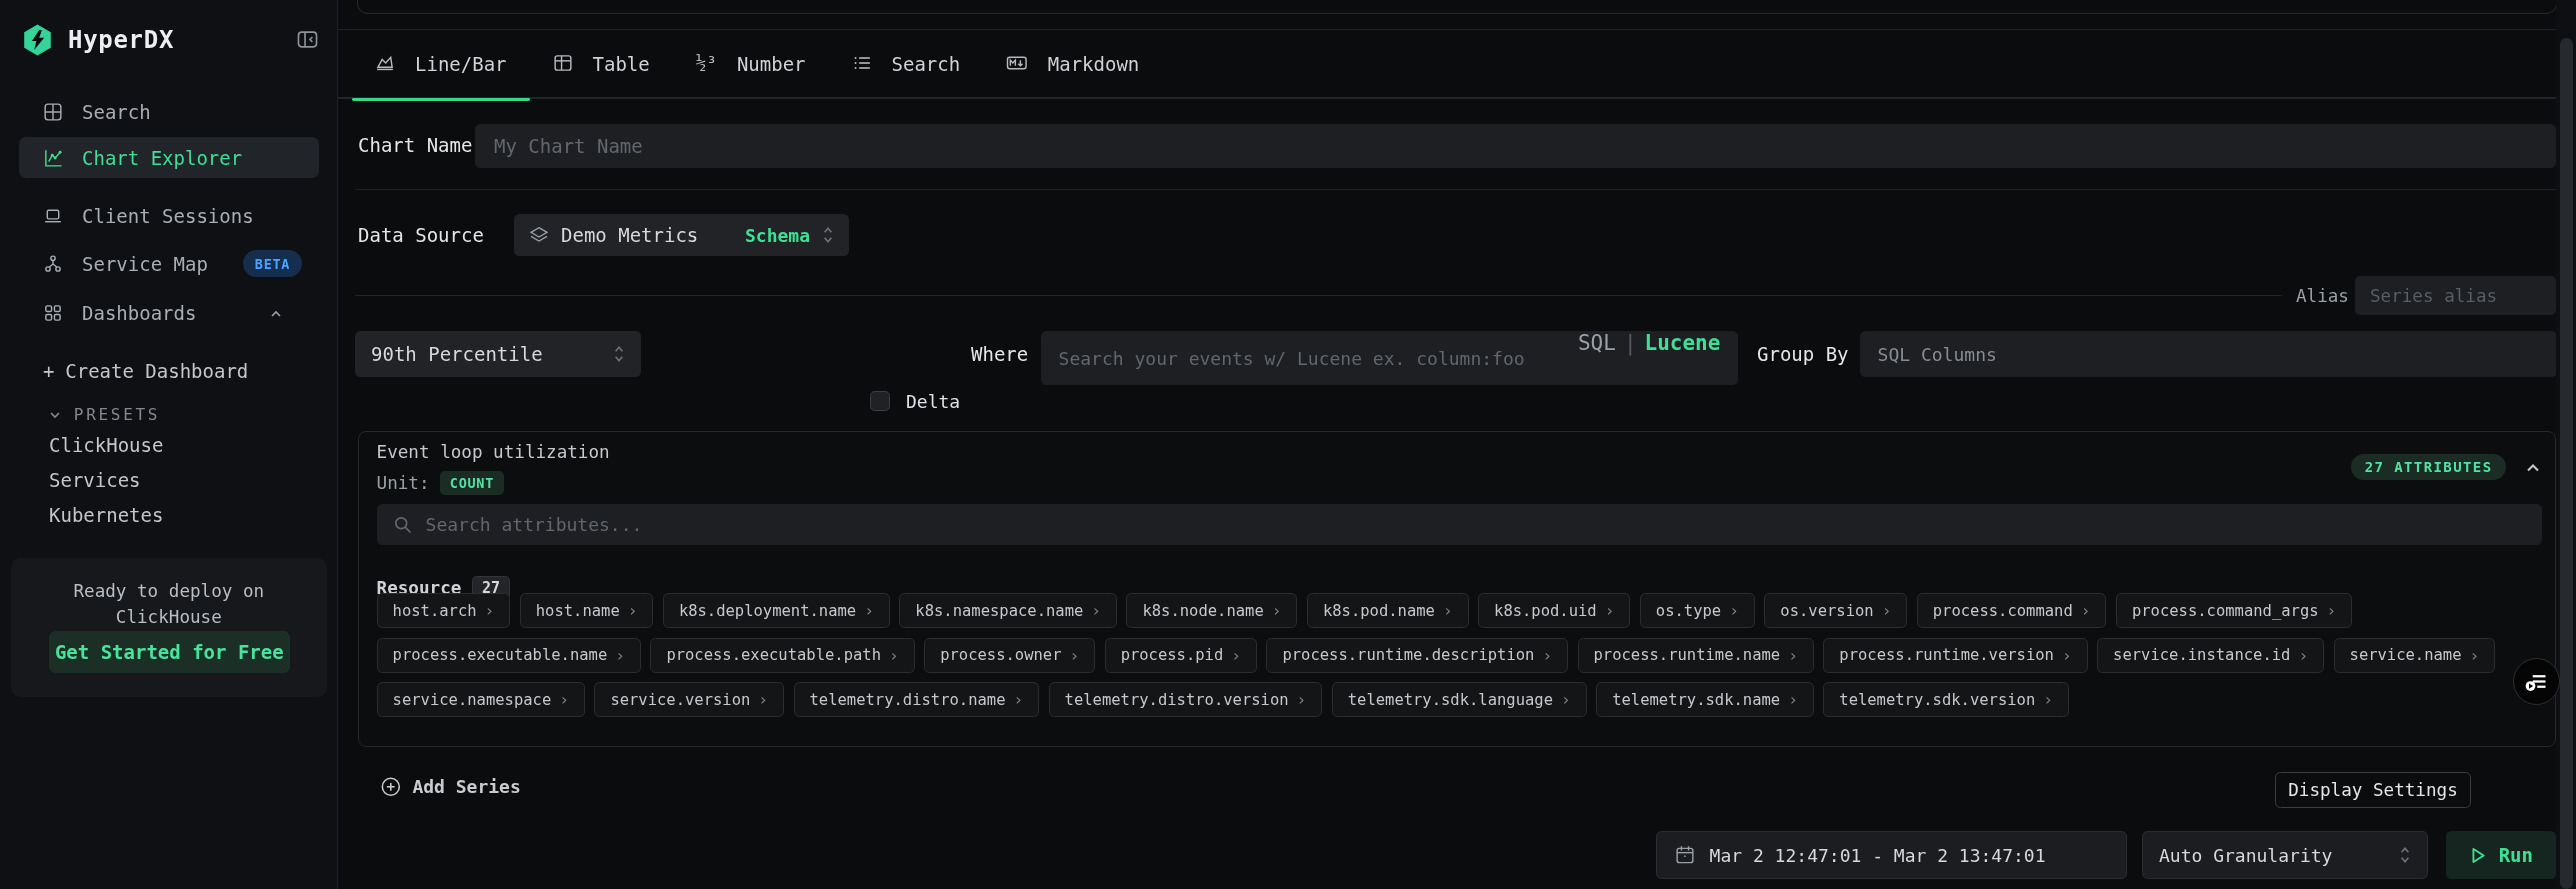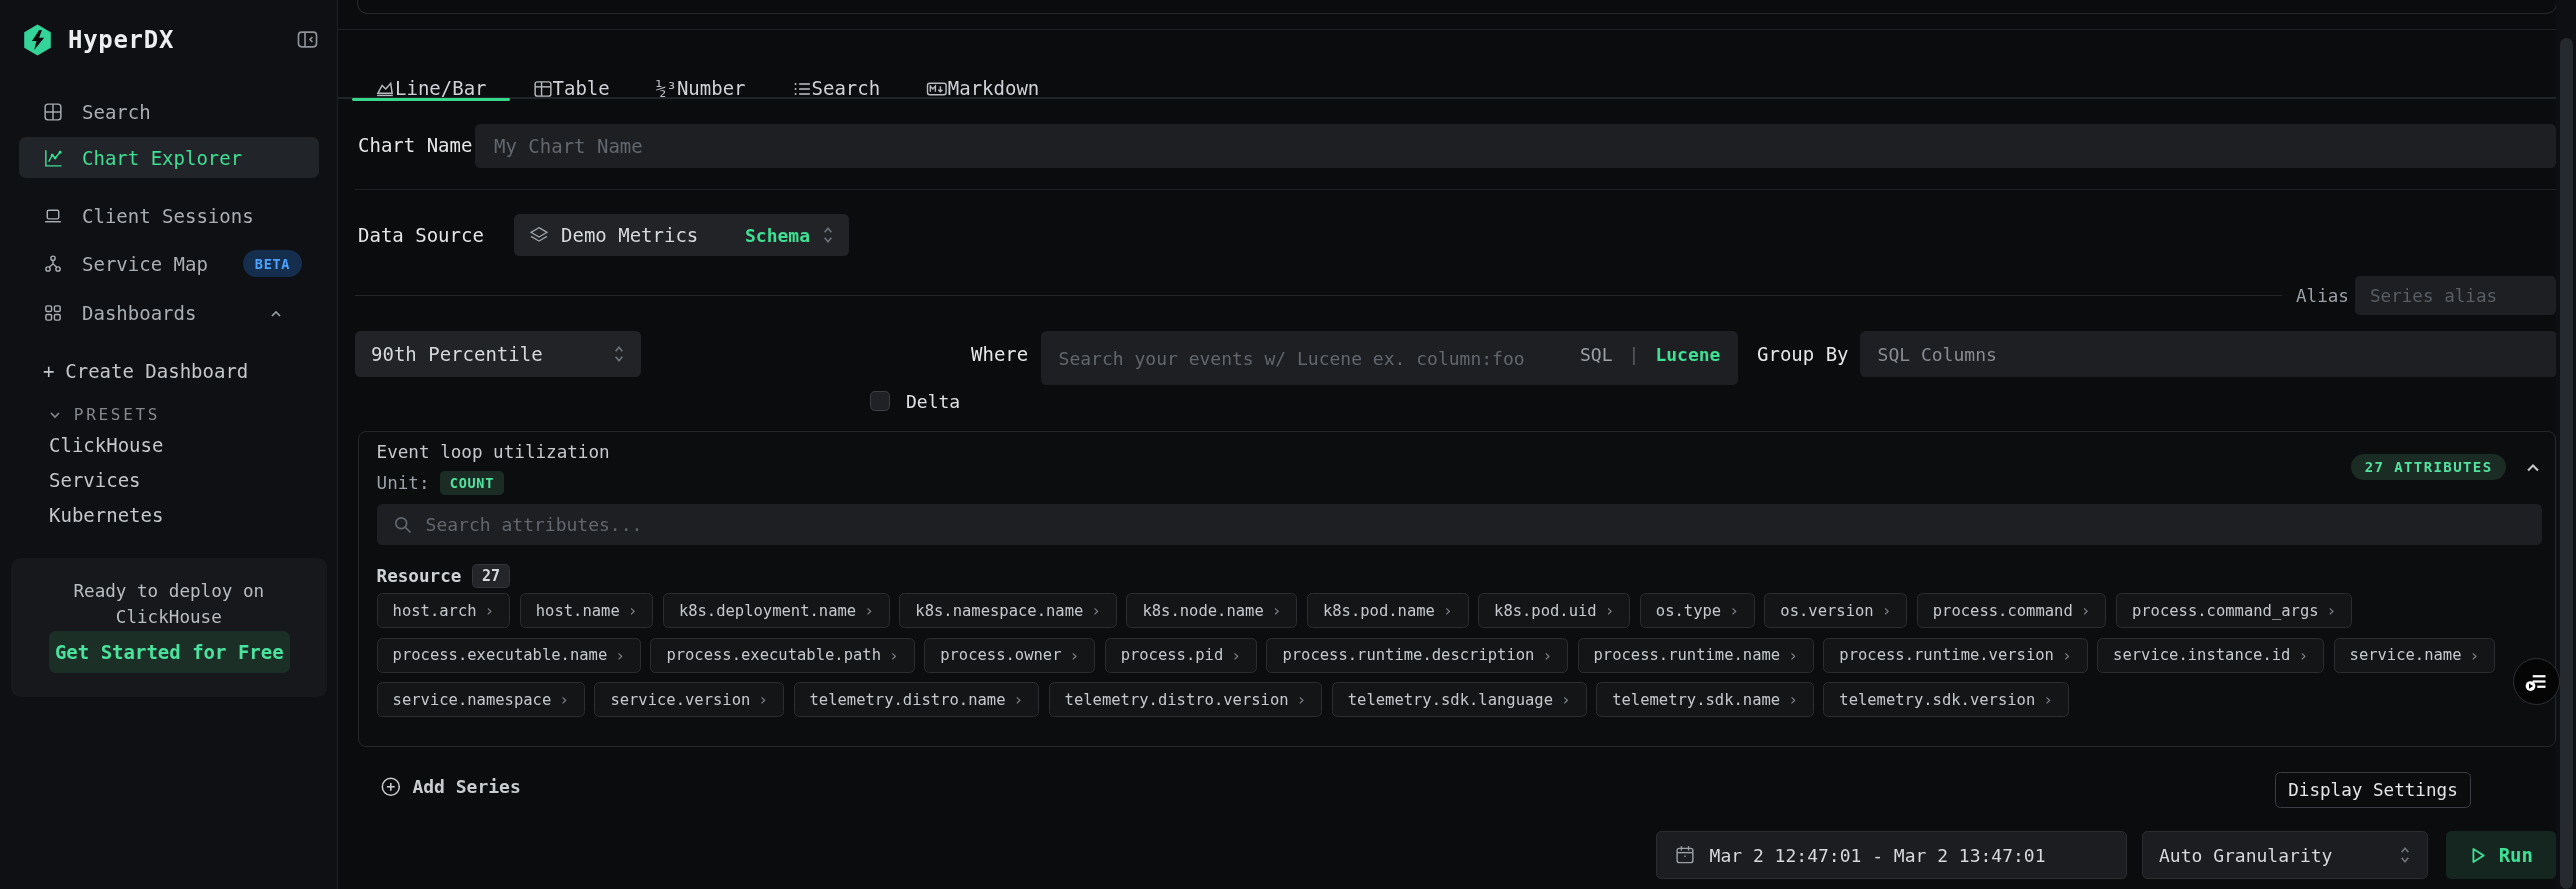--- a/index.html
+++ b/index.html
@@ -25,21 +25,21 @@
   .cloud-card { position:absolute; left:10.8px; top:558px; width:316px; height:139px; background:#17181c; border-radius:9.5px; }
   .cloud-text { margin-top:20px; text-align:center; font-size:17.6px; line-height:26px; color:#b9bec3; padding:0 13.5px; }
   .cloud-cta { position:absolute; left:38px; top:73px; width:241px; height:42px; background:#1c2f26; border:none; border-radius:6.8px; color:#4ae39d; font-family:inherit; font-size:19px; font-weight:bold; cursor:pointer; }
 
   
   .main { position:absolute; left:338px; top:0; width:2238px; height:889px; }
   .top-remnant { position:absolute; left:19px; top:-21.6px; width:2200px; height:36px; border:1.4px solid #26282c; border-top:none; border-radius:0 0 10.8px 10.8px; }
   .divider-top { position:absolute; left:0; top:29px; width:2219px; height:1.4px; background:#1e2125; }
   .tabbar-line { position:absolute; left:0; top:97px; width:2219px; height:2px; background:#212429; }
   .tabbar { position:absolute; left:14px; top:53px; height:46px; display:flex; }
-  .tab { position:relative; display:flex; align-items:flex-end; gap:0; padding:0 23px; font-size:19px; color:#cfd3d7; cursor:pointer; }
+  .tab { position:relative; display:flex; align-items:flex-start; gap:20px; padding:0 23px; font-size:19px; color:#cfd3d7; cursor:pointer; }
   .tab svg, .tab .num-glyph { color:#b7bbc0; }
   .tab.active::after { content:""; position:absolute; left:0; right:0; bottom:-2px; height:3.4px; background:#36d98c; border-radius:1.4px; }
   .num-glyph { font-size:17.6px; }
 
   .field-label { position:absolute; font-size:19px; color:#e4e6e8; }
   input { font-family:inherit; border:none; outline:none; background:#1d1f23; color:#d6d9dc; }
   input::placeholder { color:#62676e; }
   .chartname-input { position:absolute; left:137px; top:124px; width:2081px; height:44px; border-radius:5.4px; font-size:19px; padding:0 19px; }
   .divider2 { position:absolute; left:17px; top:189px; width:2202px; height:1.4px; background:#1e2125; }
 
@@ -51,42 +51,42 @@
   .alias-input { position:absolute; left:2017px; top:276px; width:201px; height:39px; border-radius:4.7px; font-size:17.6px; padding:0 15px; }
   .alias-input::placeholder { color:#595e65; }
 
   .agg-select { position:absolute; left:17px; top:331px; width:286px; height:46px; background:#212327; border-radius:5.4px; display:flex; align-items:center; padding:0 16px; font-size:19px; color:#d6d9dc; cursor:pointer; }
   .agg-select .updown { margin-left:auto; }
   .metric-chip { position:absolute; left:321px; top:331px; width:295px; height:46px; background:#212327; border:0.7px solid #2c2e32; border-radius:5.4px; display:flex; align-items:center; justify-content:center; gap:13.5px; font-size:18px; color:#d6d9dc; }
   .metric-x { color:#9aa0a6; font-size:19px; cursor:pointer; }
   .where-label { position:absolute; left:633px; top:343px; font-size:19px; color:#e4e6e8; }
   .where-wrap { position:absolute; left:703px; top:331px; width:697px; height:54px; }
   .where-input { width:100%; height:100%; border-radius:5.4px; font-size:18px; padding:0 182px 0 17.6px; }
-  .lang-toggle { position:absolute; right:17.6px; top:0; height:46px; display:flex; align-items:center; gap:16px; font-size:18px; color:#9aa0a6; }
+  .lang-toggle { position:absolute; right:17.6px; top:0; height:46px; display:flex; gap:8px; font-size:21px; color:#9aa0a6; }
   .lang-divider { color:#585d63; }
   .lang-lucene { color:#3fdf94; font-weight:bold; cursor:pointer; }
   .lang-sql { cursor:pointer; }
   .groupby-label { position:absolute; left:1419px; top:343px; font-size:19px; color:#e4e6e8; }
   .groupby-input { position:absolute; left:1522px; top:331px; width:697px; height:46px; border-radius:5.4px; font-size:18px; padding:0 17.6px; }
   .groupby-input::placeholder { color:#878c92; }
 
   .delta-check { position:absolute; left:532px; top:391px; width:20px; height:20px; background:#1f2124; border:1.4px solid #3a3d42; border-radius:4.7px; cursor:pointer; }
   .delta-label { position:absolute; left:568px; top:391px; font-size:18px; color:#dfe1e4; }
 
   
   .panel { position:absolute; left:20px; top:431px; width:2198px; height:316px; border:1.4px solid #26282c; border-radius:8px; background:#0c0d0f; }
   .panel-title { position:absolute; left:17.6px; top:9.5px; font-size:17.6px; color:#c6c9cc; }
   .unit-row { position:absolute; left:17.6px; top:39px; display:flex; align-items:center; gap:10.8px; font-size:17.6px; color:#9aa0a6; }
   .count-badge { background:#1b2c24; color:#52e3a1; font-size:13.5px; font-weight:bold; letter-spacing:0.7px; padding:4px 9.5px; border-radius:4.7px; }
   .attrs-badge { position:absolute; right:49px; top:21.6px; background:#1b2c24; color:#52e3a1; font-size:14px; font-weight:bold; letter-spacing:1.4px; padding:5.4px 13.5px; border-radius:675px; }
   .panel-collapse { position:absolute; right:12px; top:26px; color:#c6c9cc; cursor:pointer; }
   .attr-search-wrap { position:absolute; left:17.6px; top:72px; width:2165px; height:41px; }
   .attr-search { width:100%; height:100%; border-radius:5.4px; font-size:18px; padding:0 17.6px 0 49px; background:#1d1f22; }
   .attr-search-icon { position:absolute; left:15px; top:9.5px; color:#62676e; }
-  .group-row { position:absolute; left:17.6px; top:132px; display:flex; align-items:center; gap:10.8px; }
+  .group-row { position:absolute; left:17.6px; top:144px; display:flex; align-items:center; gap:10.8px; }
   .group-name { font-size:17.6px; font-weight:bold; color:#cfd2d5; }
   .group-count { background:#232528; border:0.7px solid #323539; border-radius:4.7px; font-size:15px; font-weight:bold; color:#d7dadd; padding:2px 8.8px; }
   .chips { position:absolute; left:17.6px; top:161px; width:2165px; display:flex; flex-wrap:wrap; gap:9.5px 9.5px; }
   .chip { height:35px; display:flex; align-items:center; padding:0 15px; background:#141517; border:0.7px solid #2b2d31; border-radius:5.4px; font-size:15.5px; color:#c5c9cd; cursor:pointer; white-space:nowrap; }
   .chip-arrow { margin-left:8px; color:#7d8288; font-size:16px; }
 
   .float-btn { position:absolute; left:2175px; top:658px; width:47px; height:47px; border-radius:50%; background:#050506; border:1.4px solid #2e3033; display:flex; align-items:center; justify-content:center; cursor:pointer; z-index:5; }
 
   .add-series { position:absolute; left:42px; top:776px; display:flex; align-items:center; gap:10.8px; font-size:18px; font-weight:bold; color:#c9ccce; cursor:pointer; }
   .display-settings { position:absolute; left:1937px; top:772px; width:196px; height:36px; background:transparent; border:1.4px solid #3a3d42; border-radius:5.4px; color:#e3e5e7; font-family:inherit; font-size:17.6px; cursor:pointer; }

